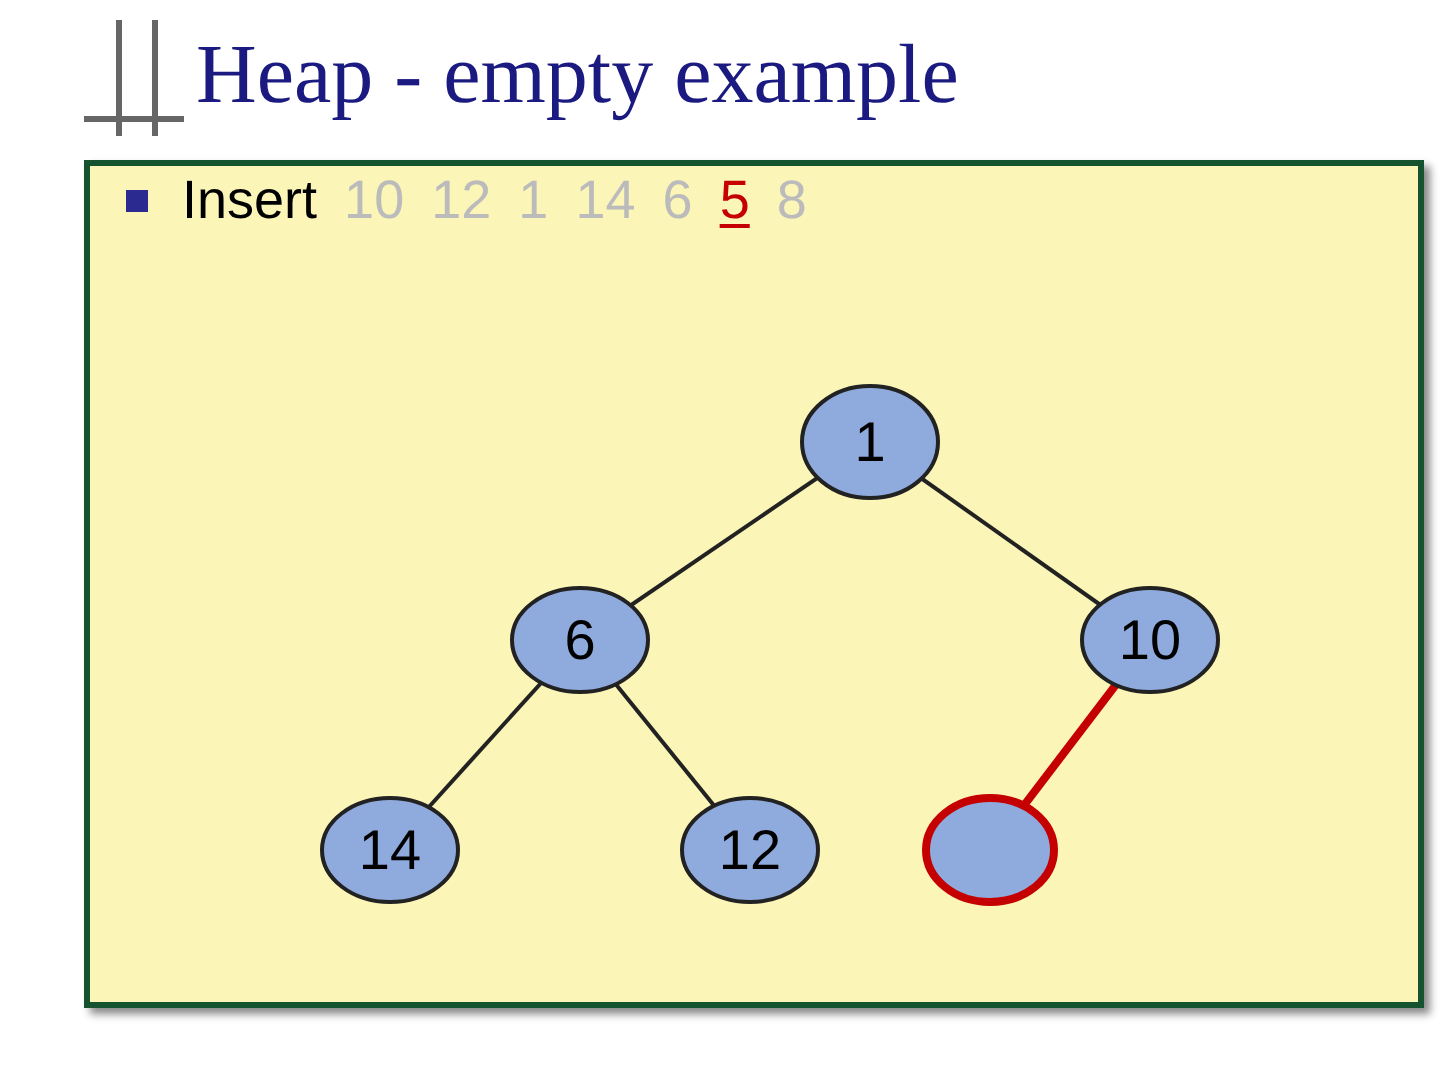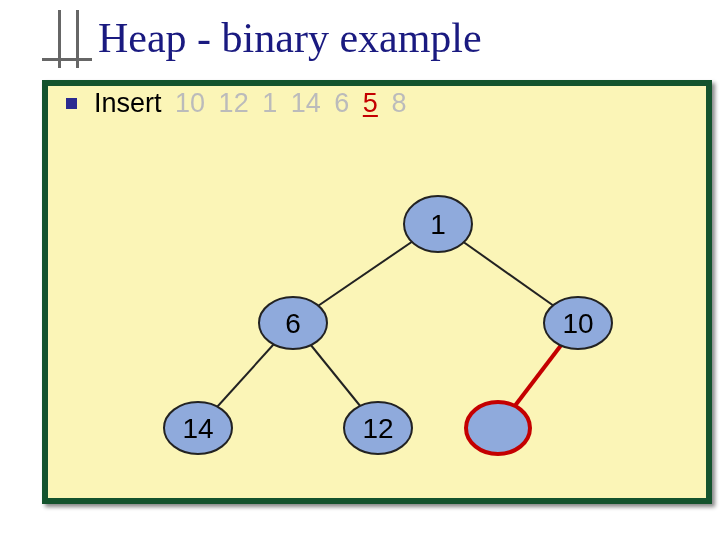--- a/index.html
+++ b/index.html
@@ -30,21 +30,21 @@
     font-family: "Comic Sans MS", "Segoe Script", cursive;
     font-weight: 400;
   }
   .panel {
     position: absolute;
     left: 42px;
     top: 80px;
     width: 670px;
     height: 424px;
     background: #fbf5b7;
-    border: 6px solid #14532d;
+    border: 3px solid #14532d;
     box-shadow: 3px 3px 4px #888;
   }
   .bullet {
     position: absolute;
     left: 18px;
     top: 12px;
     width: 11px;
     height: 11px;
     background: #2a2a90;
   }
@@ -88,21 +88,21 @@
 </style>
 </head>
 <body>
 
 <div class="title-decoration">
   <div class="v1"></div>
     <div class="v2"></div>
     <div class="h1"></div>
 </div>
 
-<div class="title">Heap - binary example</div>
+<div class="title">Heap - empty example</div>
 
 <div class="panel">
   <div class="bullet"></div>
 
   <div class="body-line line1">
     <span class="seq-insert">Insert</span>
     <span class="seq-num">10</span>
     <span class="seq-num">12</span>
     <span class="seq-num">1</span>
     <span class="seq-num">14</span>

